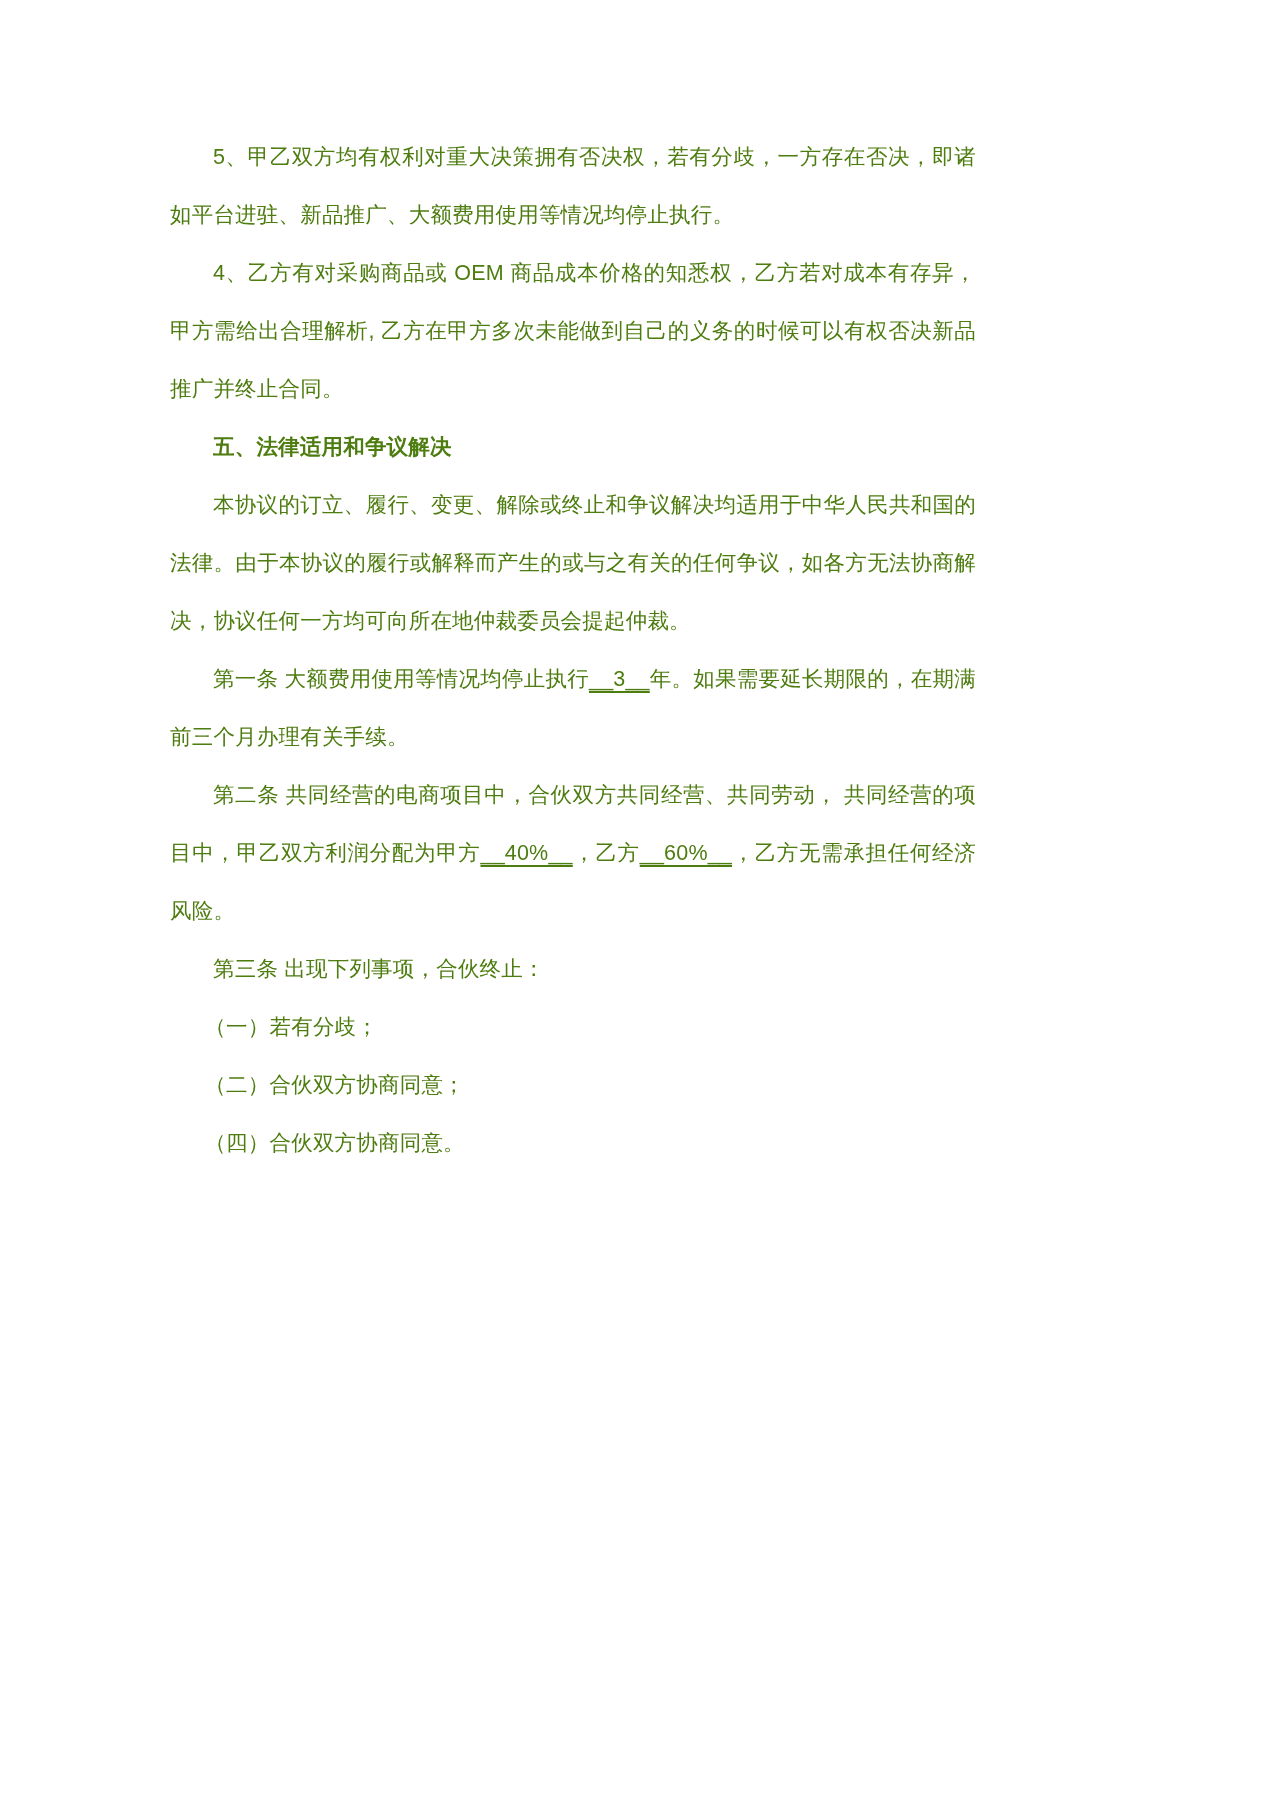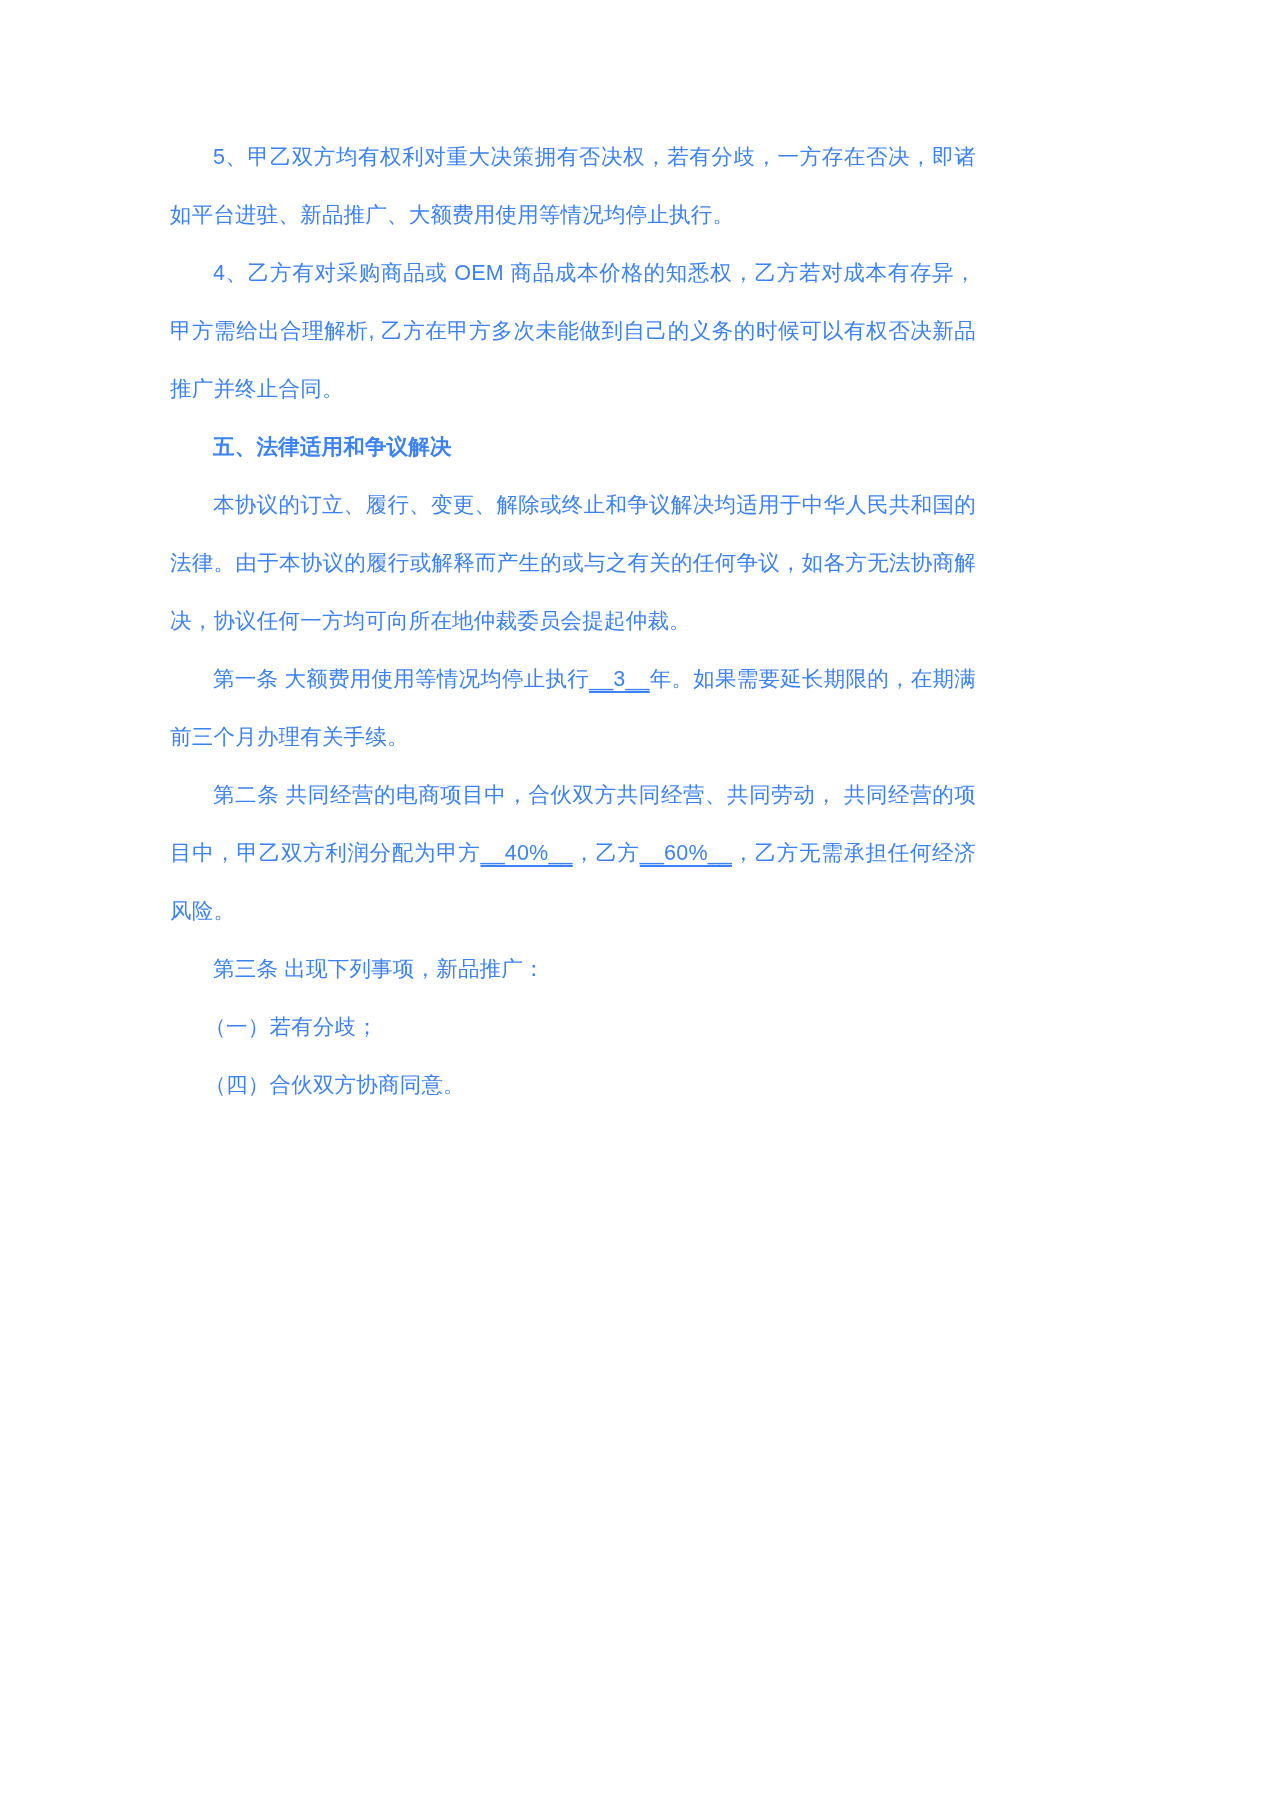--- a/index.html
+++ b/index.html
@@ -28,21 +28,21 @@
     width: 806px;
   }
   .para {
     font-size: 21.5px;
     line-height: 58px;
     text-align: justify;
     text-justify: inter-ideograph;
     letter-spacing: 0.2px;
     margin: 0 0 0 0;
     word-break: break-all;
-    color: #3b82f6;
+    color: #4d7c0f;
   }
   .para.indent {
     text-indent: 2em;
   }
   .para.heading {
     text-indent: 2em;
     font-weight: 600;
   }
   .para.listitem {
     text-indent: 1.6em;
@@ -69,19 +69,20 @@
 
 
     <p class="para heading">五、法律适用和争议解决</p>
 
     <p class="para indent">本协议的订立、履行、变更、解除或终止和争议解决均适用于中华人民共和国的法律。由于本协议的履行或解释而产生的或与之有关的任何争议，如各方无法协商解决，协议任何一方均可向所在地仲裁委员会提起仲裁。</p>
 
     <p class="para indent"><span>第一条</span><span> 大额费用使用等情况均停止执行</span><span class="blank">__3__</span><span>年。如果需要延长期限的，在期满前三个月办理有关手续。</span></p>
 
     <p class="para indent"><span>第二条</span><span> 共同经营的电商项目中，合伙双方共同经营、共同劳动， 共同经营的项目中，甲乙双方利润分配为甲方</span><span class="blank">__40%__</span><span>，乙方</span><span class="blank">__60%__</span><span>，乙方无需承担任何经济风险。</span></p>
 
-    <p class="para indent tight"><span>第三条</span><span> 出现下列事项，新品推广：</span></p>
+    <p class="para indent tight"><span>第三条</span><span> 出现下列事项，合伙终止：</span></p>
 
     <p class="para listitem tight">（一）若有分歧；</p>
+    <p class="para listitem tight">（二）合伙双方协商同意；</p>
     <p class="para listitem tight">（四）合伙双方协商同意。</p>
 
   </div>
 </div>
 
 </body></html>

